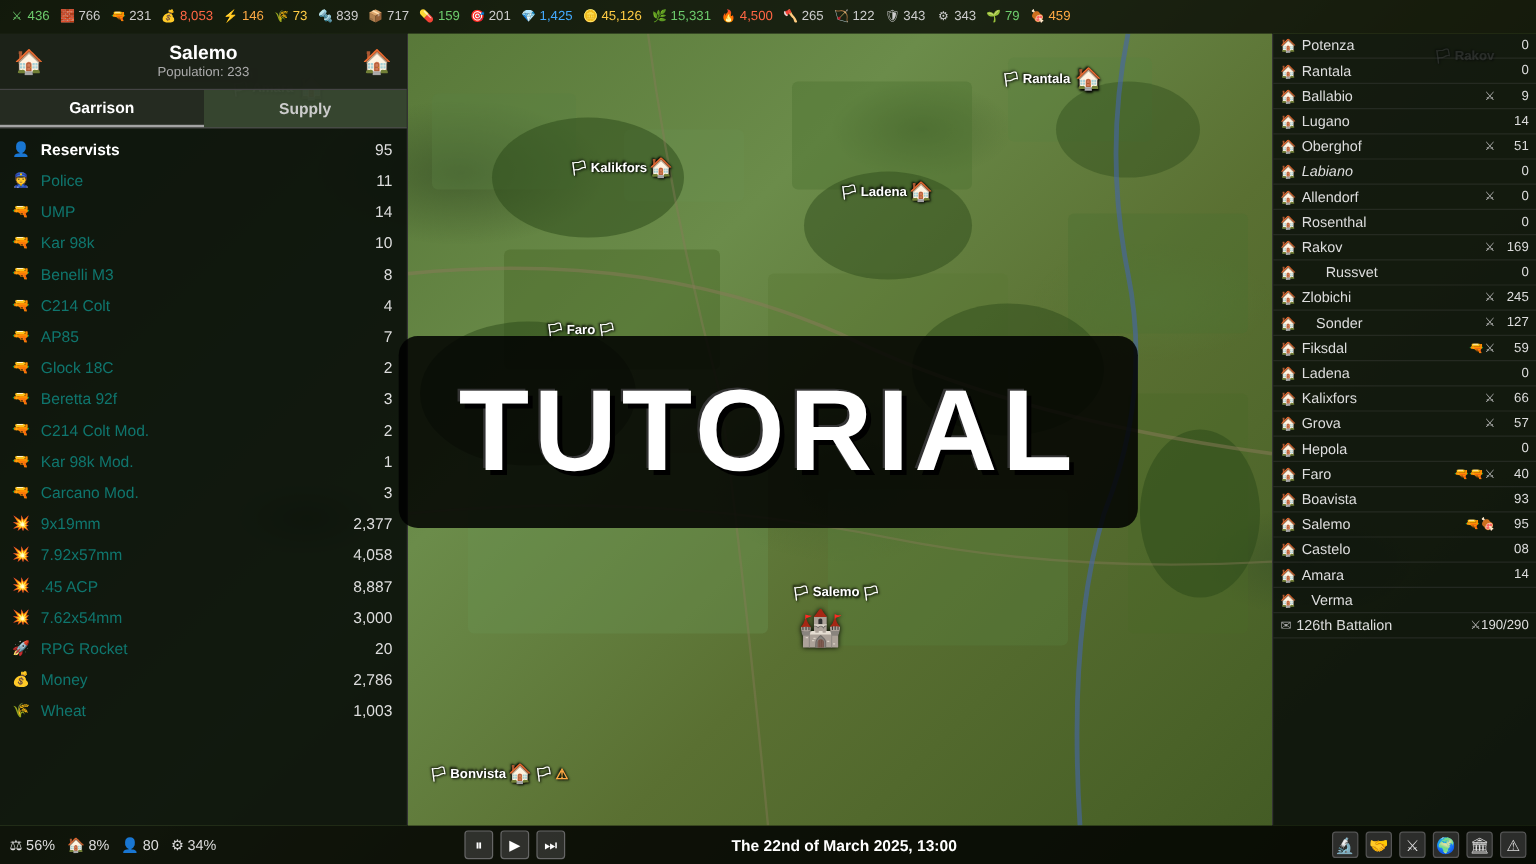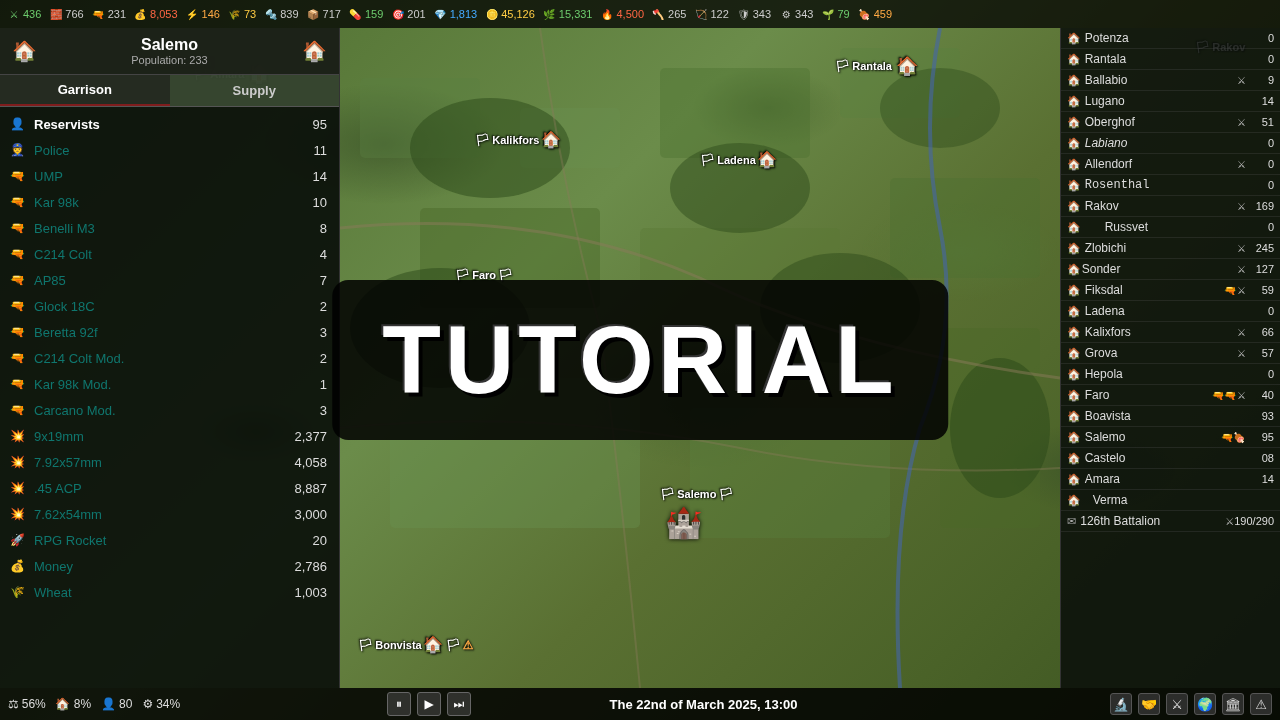--- a/index.html
+++ b/index.html
@@ -132,21 +132,21 @@
       font-size: 13px;
       font-weight: bold;
       cursor: pointer;
       border: none;
       outline: none;
     }
 
     .tab-btn.active {
       background: rgba(40, 45, 35, 0.9);
       color: #fff;
-      border-bottom: 2px solid #7f1d1d;
+      border-bottom: 2px solid #a3a3a3;
     }
 
     .tab-btn.inactive {
       background: rgba(80, 100, 70, 0.6);
       color: #ccc;
     }
 
     
     #garrison-list {
       padding: 4px 0;
@@ -610,21 +610,21 @@
       <span class="right-count">0</span>
     </div>
     <div class="right-row">
       <span class="city-building-icon">🏠</span>
       <span class="right-city-name" style="margin-left:4px;">Allendorf</span>
       <span class="right-icons">⚔</span>
       <span class="right-count">0</span>
     </div>
     <div class="right-row">
       <span class="city-building-icon">🏠</span>
-      <span class="right-city-name" style="margin-left:4px;font-family:Liberation Mono, monospace;">Rosenthal</span>
+      <span class="right-city-name" style="margin-left:4px;">Rosenthal</span>
       <span class="right-icons"></span>
       <span class="right-count">0</span>
     </div>
     <div class="right-row">
       <span class="city-building-icon">🏠</span>
       <span class="right-city-name" style="margin-left:4px;">Rakov</span>
       <span class="right-icons">⚔</span>
       <span class="right-count">169</span>
     </div>
     <div class="right-row">
@@ -634,21 +634,21 @@
       <span class="right-count">0</span>
     </div>
     <div class="right-row">
       <span class="city-building-icon">🏠</span>
       <span class="right-city-name" style="margin-left:4px;">Zlobichi</span>
       <span class="right-icons">⚔</span>
       <span class="right-count">245</span>
     </div>
     <div class="right-row">
       <span class="city-building-icon">🏠</span>
-      <span class="right-city-name" style="margin-left:1px;">Sonder</span>
+      <span class="right-city-name" style="margin-left:16px;">Sonder</span>
       <span class="right-icons">⚔</span>
       <span class="right-count">127</span>
     </div>
     <div class="right-row">
       <span class="city-building-icon">🏠</span>
       <span class="right-city-name" style="margin-left:4px;">Fiksdal</span>
       <span class="right-icons">🔫⚔</span>
       <span class="right-count">59</span>
     </div>
     <div class="right-row">
@@ -755,21 +755,21 @@
     <div class="resource-item">
       <span class="resource-icon res-green">💊</span>
       <span class="res-green">159</span>
     </div>
     <div class="resource-item">
       <span class="resource-icon res-gray">🎯</span>
       <span class="res-gray">201</span>
     </div>
     <div class="resource-item">
       <span class="resource-icon res-blue">💎</span>
-      <span class="res-blue">1,813</span>
+      <span class="res-blue">1,425</span>
     </div>
     <div class="resource-item">
       <span class="resource-icon res-yellow">🪙</span>
       <span class="res-yellow">45,126</span>
     </div>
     <div class="resource-item">
       <span class="resource-icon res-green">🌿</span>
       <span class="res-green">15,331</span>
     </div>
     <div class="resource-item">

